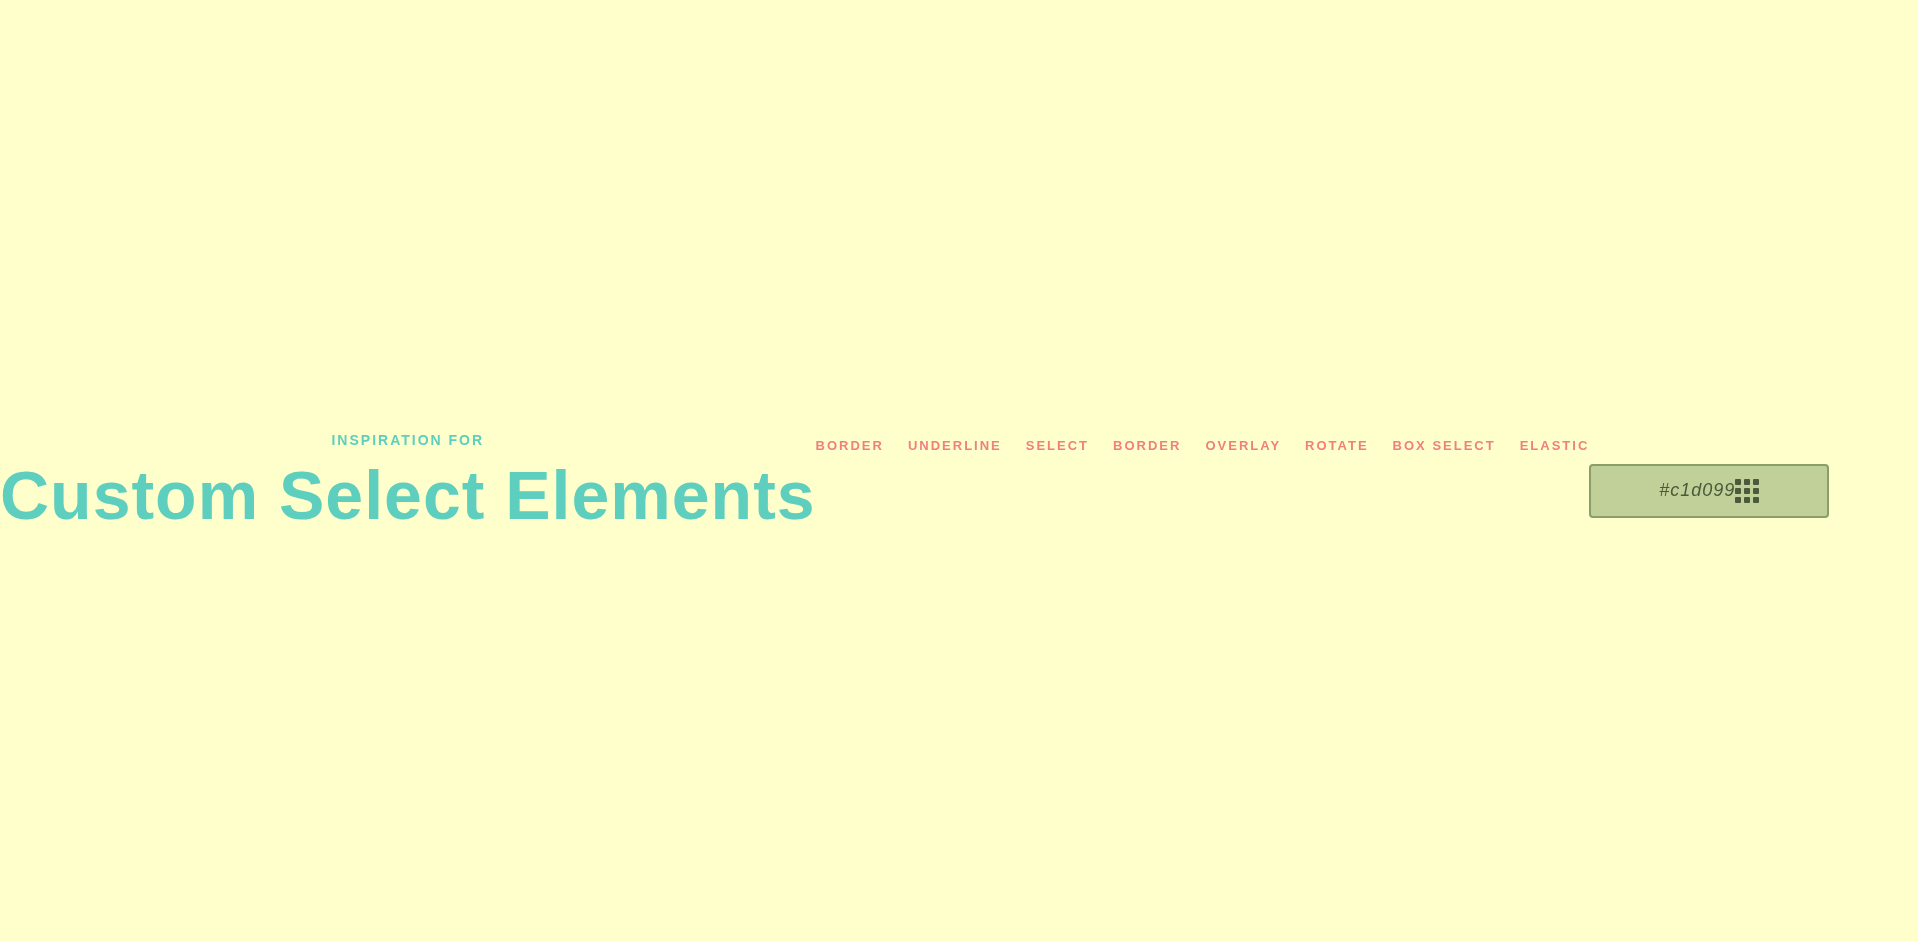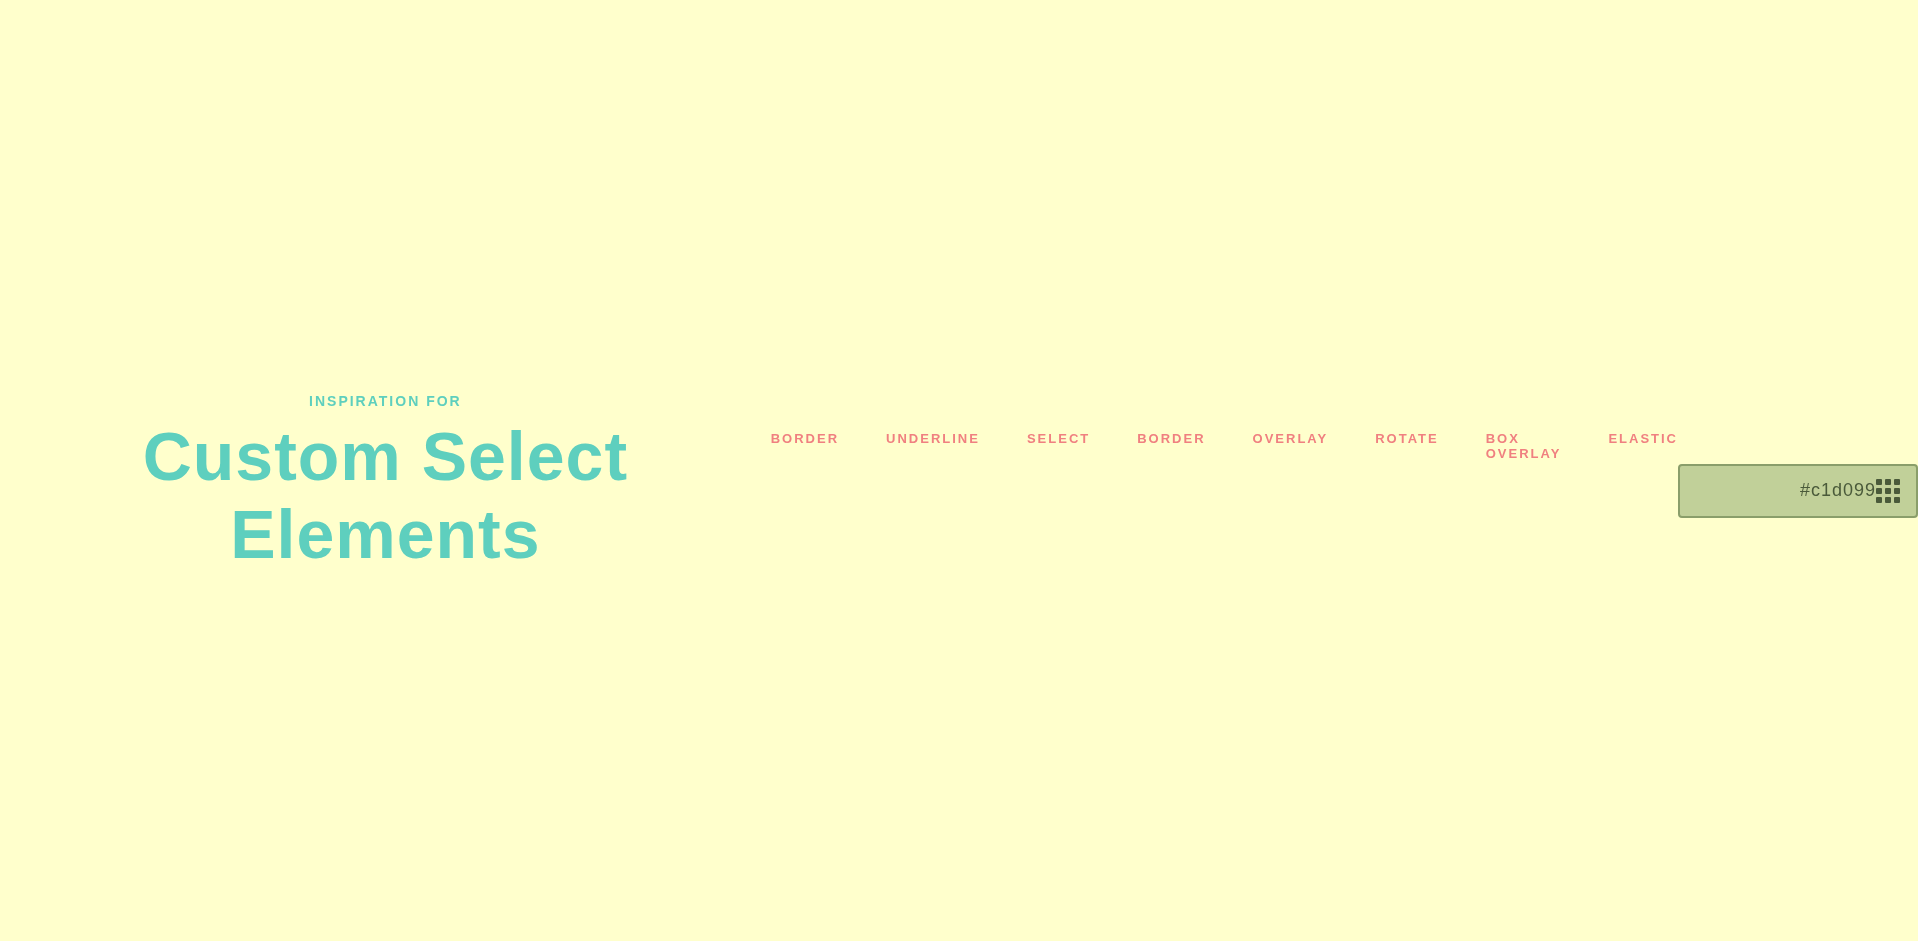--- a/index.html
+++ b/index.html
@@ -40,21 +40,21 @@
 
     .main-title {
       font-size: 68px;
       font-weight: 700;
       color: #5ecfbe;
       letter-spacing: 1px;
     }
 
     .nav-menu {
       display: flex;
-      gap: 47px;
+      gap: 24px;
       margin-top: 10px;
       margin-bottom: 60px;
     }
 
     .nav-item {
       font-size: 13px;
       font-weight: 700;
       letter-spacing: 2px;
       color: #f08080;
       cursor: pointer;
@@ -70,23 +70,24 @@
     }
 
     .custom-select {
       background-color: #c1d099;
       border: 2px solid #8a9e6a;
       border-radius: 4px;
       width: 240px;
       height: 54px;
       display: flex;
       align-items: center;
-      justify-content: flex-end;
+      justify-content: center;
       padding: 8px 16px;
       cursor: pointer;
+      font-style: italic;
     }
 
     .select-value {
       font-size: 18px;
       font-weight: 500;
       color: #4a5a3a;
       letter-spacing: 1px;
     }
 
     .select-icon {
@@ -112,21 +113,21 @@
     <div class="main-title">Custom Select Elements</div>
   </div>
 
   <nav class="nav-menu">
     <a class="nav-item" href="#">BORDER</a>
     <a class="nav-item" href="#">UNDERLINE</a>
     <a class="nav-item" href="#">SELECT</a>
     <a class="nav-item" href="#">BORDER</a>
     <a class="nav-item" href="#">OVERLAY</a>
     <a class="nav-item" href="#">ROTATE</a>
-    <a class="nav-item" href="#">BOX OVERLAY</a>
+    <a class="nav-item" href="#">BOX SELECT</a>
     <a class="nav-item" href="#">ELASTIC</a>
   </nav>
 
   <div class="select-container">
     <div class="custom-select">
       <span class="select-value">#c1d099</span>
       <div class="select-icon">
         <div class="select-icon-dot"></div>
         <div class="select-icon-dot"></div>
         <div class="select-icon-dot"></div>

